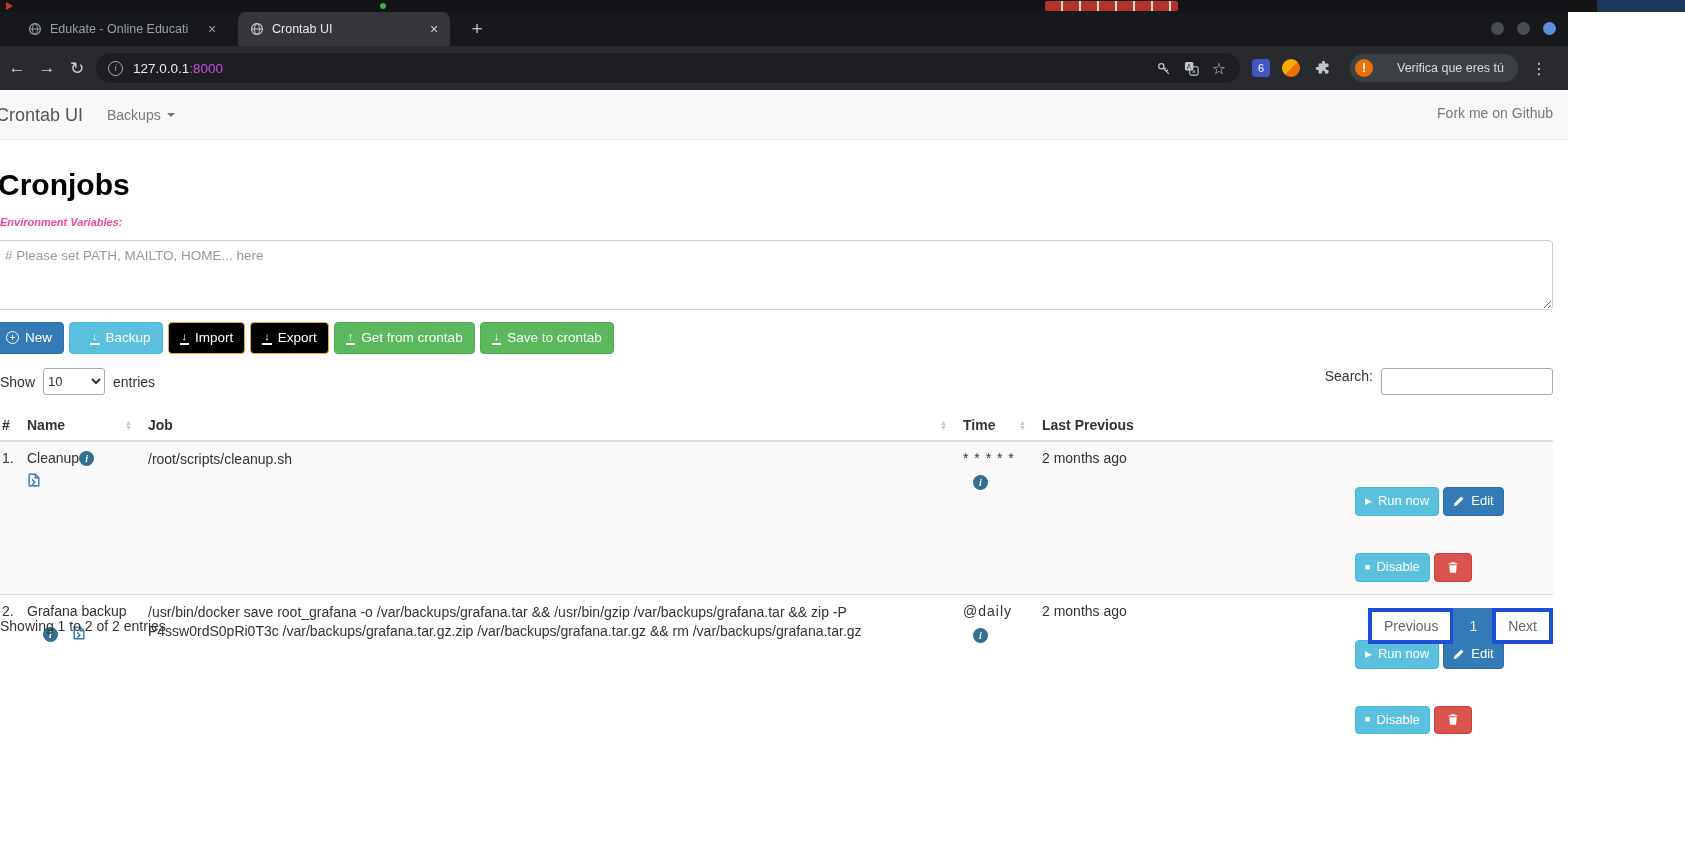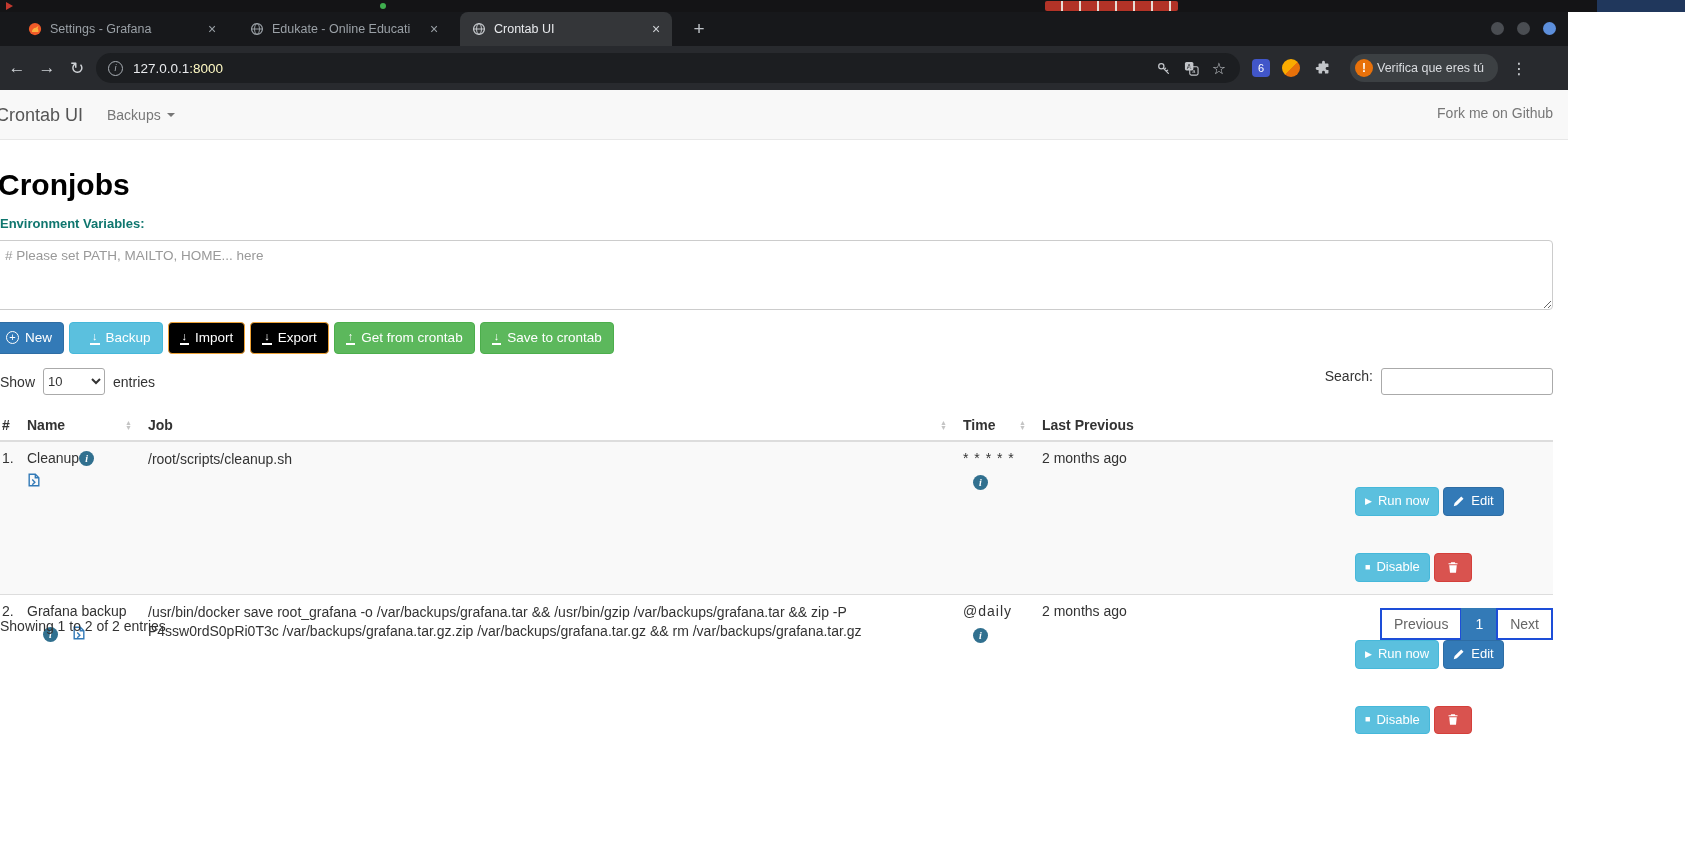--- a/index.html
+++ b/index.html
@@ -42,50 +42,50 @@
            color:#cfd2d6; font-size:17px; border-radius:50%; flex:0 0 auto; }
   .nav-back::after { content:"←"; }
   .nav-fwd::after { content:"→"; }
   .nav-reload::after { content:"↻"; }
   .omnibox { width:1144px; height:30px; margin-left:4px; background:#1c1e21; border-radius:15px;
              display:flex; align-items:center; padding:0 12px; gap:10px; flex:0 0 auto; }
   .om-info { width:15px; height:15px; border:1.5px solid #aab0b6; border-radius:50%; color:#aab0b6;
              display:flex; align-items:center; justify-content:center; font-size:9px; font-style:italic; flex:0 0 auto; }
   .om-info::after { content:"i"; }
   .url { font-size:13.5px; color:#e8eaed; white-space:nowrap; }
-  .url .url-port { color:#fef9c3; }
+  .url .url-port { color:#d946ef; }
   .om-spacer { flex:1; }
   .om-ic { width:18px; height:18px; display:flex; align-items:center; justify-content:center; color:#c2c5c9; }
   .om-star::after { content:"☆"; font-size:16px; }
   .ext { width:22px; height:22px; margin-left:12px; display:flex; align-items:center; justify-content:center; flex:0 0 auto; }
   .ext-badge { width:18px; height:18px; border-radius:4px; background:#4156c9; color:#fff; font-size:11px;
                display:flex; align-items:center; justify-content:center; }
   .ext-color { width:18px; height:18px; border-radius:50%; background:linear-gradient(135deg,#f9ab00 50%,#e8710a 50%); }
   .profile-chip { height:28px; margin-left:16px; border-radius:14px; background:#3c4043; display:flex;
-                  align-items:center; gap:4px; padding:0 14px 0 5px; flex:0 0 auto; }
+                  align-items:center; gap:24px; padding:0 14px 0 5px; flex:0 0 auto; }
   .chip-alert { width:18px; height:18px; border-radius:50%; background:#e8710a; color:#fff; font-weight:bold;
                 font-size:12px; display:flex; align-items:center; justify-content:center; }
   .chip-alert::after { content:"!"; }
   .chip-text { color:#dadce0; font-size:12.5px; white-space:nowrap; }
   .kebab { margin-left:6px; }
   .kebab::after { content:"⋮"; font-size:16px; }
 
   
   .page { position:absolute; left:0; top:78px; width:1568px; height:752px; background:#fff; color:#333; overflow:hidden; }
 
   .site-nav { position:absolute; left:0; top:0; width:100%; height:50px; background:#f8f8f8; border-bottom:1px solid #e7e7e7; }
   .brand { position:absolute; left:-4px; top:0; height:50px; display:flex; align-items:center;
            font-size:18px; color:#555; text-decoration:none; }
   .nav-backups { position:absolute; left:107px; top:0; height:50px; display:flex; align-items:center; gap:6px;
                  font-size:14px; color:#777; text-decoration:none; cursor:pointer; }
   .caret { width:0; height:0; border-left:4px solid transparent; border-right:4px solid transparent; border-top:4px solid #777; }
   .fork { position:absolute; right:15px; top:0; height:46px; display:flex; align-items:center; font-size:14px; color:#777; text-decoration:none; }
 
   .pg-title { position:absolute; top:78px; left:-2px; font-size:30px; font-weight:bold; color:#000; }
-  .env-label { position:absolute; top:126px; left:0; font-size:13px; font-weight:bold; color:#0f766e; }
+  .env-label { position:absolute; top:126px; left:0; font-size:11px; font-weight:bold; color:#ec4899;font-style:italic; }
   .env-input { position:absolute; top:150px; left:-6px; width:1559px; height:70px; border:1px solid #ccc; border-radius:4px;
                padding:7px 10px; font-family:"Liberation Sans","DejaVu Sans",sans-serif; font-size:13.5px; color:#555; resize:both; }
   .env-input::placeholder { color:#999; }
 
   .btn { display:inline-flex; align-items:center; gap:6px; font-size:13.5px; padding:5px 11px; border-radius:4px;
          color:#fff; border:1px solid transparent; cursor:pointer; font-family:inherit; line-height:1.45; white-space:nowrap; }
   .btn-primary { background:#337ab7; border-color:#2e6da4; }
   .btn-info { background:#5bc0de; border-color:#46b8da;padding-left:20px; }
   .btn-warning { background:#000000; border-color:#eea236; }
   .btn-success { background:#5cb85c; border-color:#4cae4c; }
@@ -123,49 +123,39 @@
                 font:italic bold 10px "Liberation Serif",serif; }
   .info-badge::after { content:"i"; }
   .c-job { line-height:19px; word-wrap:break-word; }
   .time-v { letter-spacing:1px; }
   .time-i { margin-top:7px; padding-left:10px; }
   .act-line { display:flex; gap:4px; margin-bottom:4px;margin-top:37px; }
   .btn-trash { padding:4px 12px; }
 
   .summary { position:absolute; top:528px; left:0; font-size:14px; color:#333; }
   .pager { position:absolute; top:518px; right:15px; display:flex; }
-  .pg-btn { padding:6px 12px; border:2px solid #1d4ed8; margin-left:-1px; background:#fff; color:#666;
+  .pg-btn { padding:6px 12px; border:4px solid #1d4ed8; margin-left:-1px; background:#fff; color:#666;
             font-size:14px; text-decoration:none; cursor:pointer; }
   .pg-active { background:#337ab7; border-color:#337ab7; color:#fff; }
 </style>
 </head>
 <body>
 
 <div class="screen">
 
   <div class="os-strip">
     <div class="os-play"></div>
     <div class="os-green-dot"></div>
     <div class="os-red-bar"></div>
     <div class="os-blue-bar"></div>
   </div>
 
   <div class="browser">
 
     <div class="tabbar">
-      <div class="tab">
-        <span class="fav">
-          <svg width="14" height="14" viewBox="0 0 16 16">
-              <circle cx="8" cy="8" r="7" fill="#F05A28"></circle>
-              <path d="M4.5 11.5c0-3 2-5 4.5-5l3-2.2-1 3c.9 1 1 2.2 1 4.2z" fill="#FBB040"></path>
-            </svg>
-        </span>
-        <span class="tab-title">Settings - Grafana</span>
-        <span class="tab-close"></span>
-      </div>
       <div class="tab">
         <span class="fav">
           <svg width="14" height="14" viewBox="0 0 16 16">
               <circle cx="8" cy="8" r="6.2" fill="none" stroke="#9aa0a6" stroke-width="1.4"></circle>
               <ellipse cx="8" cy="8" rx="2.8" ry="6.2" fill="none" stroke="#9aa0a6" stroke-width="1.1"></ellipse>
               <line x1="1.8" y1="8" x2="14.2" y2="8" stroke="#9aa0a6" stroke-width="1.1"></line>
             </svg>
         </span>
         <span class="tab-title">Edukate - Online Educati</span>
         <span class="tab-close"></span>

